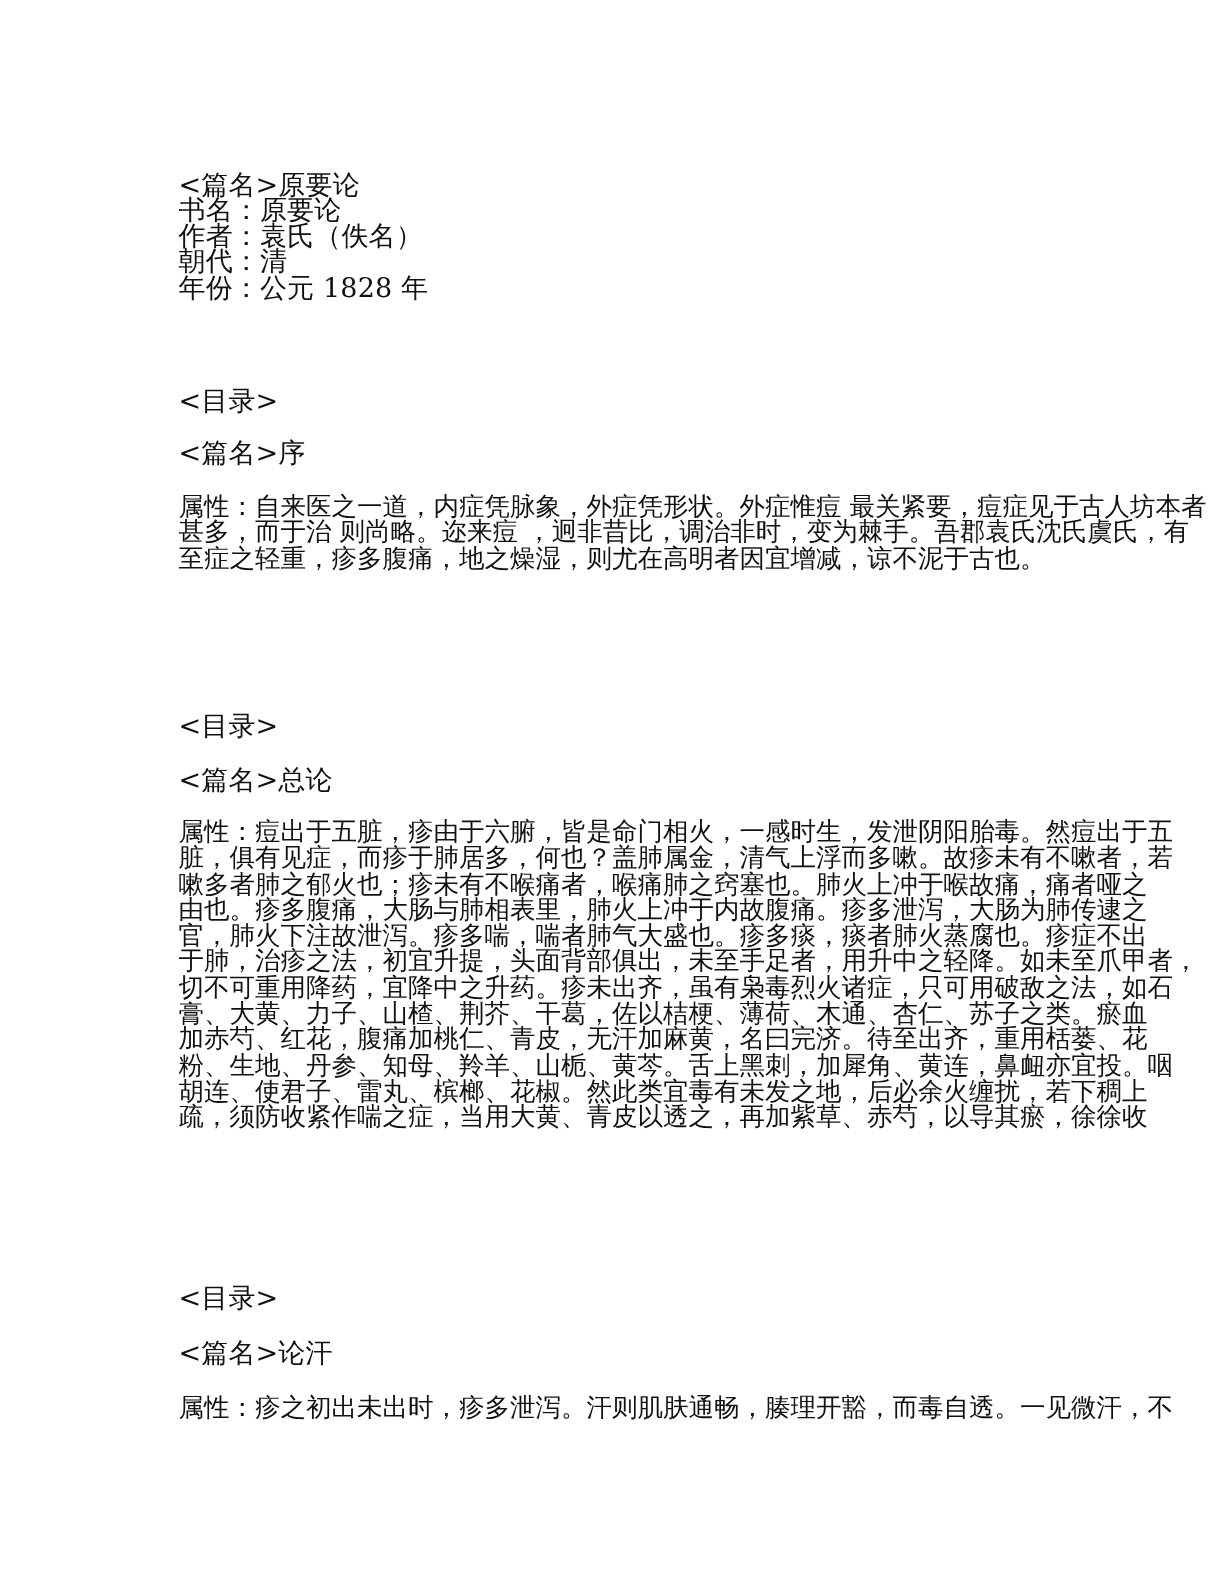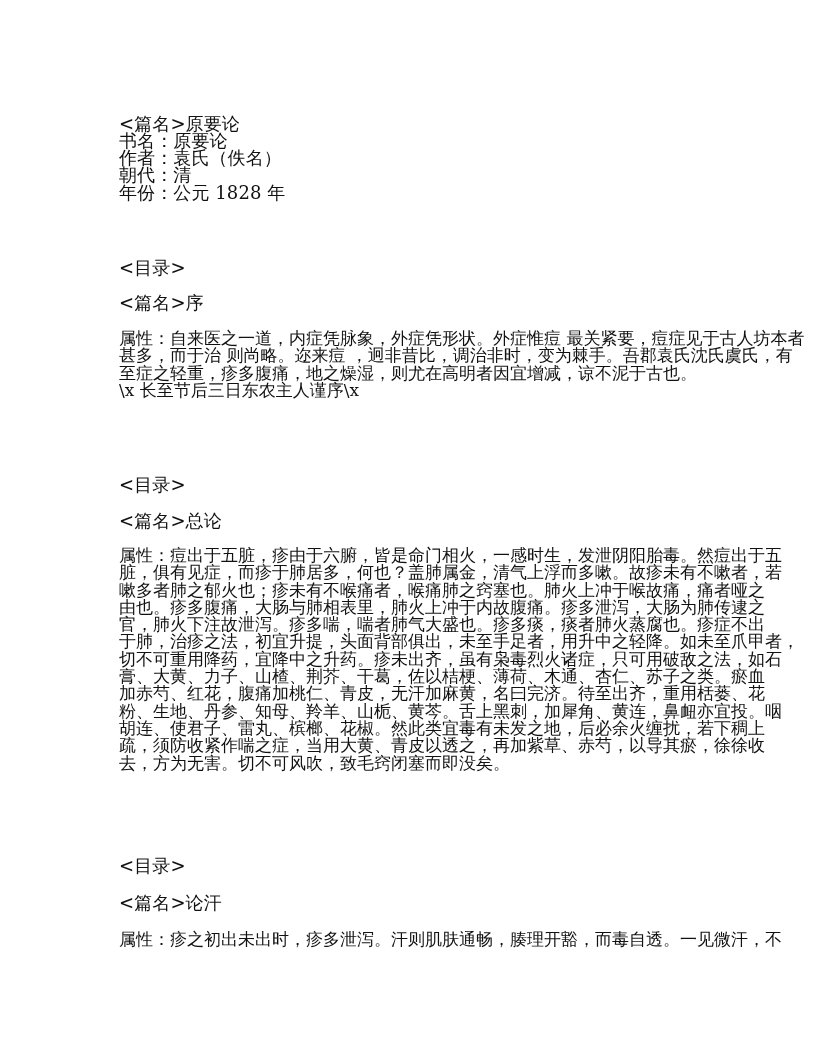--- a/index.html
+++ b/index.html
@@ -27,39 +27,37 @@
   <div class="line" style="top:149px">作者：袁氏（佚名）</div>
   <div class="line" style="top:166px">朝代：清</div>
   <div class="line" style="top:184px">年份：公元 1828 年</div>
 
   <div class="line" style="top:259px">&lt;目录&gt;</div>
   <div class="line" style="top:294px">&lt;篇名&gt;序</div>
   <div class="para" style="top:330px">
     <span class="pl">属性：自来医之一道，内症凭脉象，外症凭形状。外症惟痘 最关紧要，痘症见于古人坊本者</span>
     <span class="pl">甚多，而于治 则尚略。迩来痘 ，迥非昔比，调治非时，变为棘手。吾郡袁氏沈氏虞氏，有</span>
     <span class="pl">至症之轻重，疹多腹痛，地之燥湿，则尤在高明者因宜增减，谅不泥于古也。</span>
-    <span class="pl">\x 长至节后三日东农主人谨序\x</span>
   </div>
 
   <div class="line" style="top:476px">&lt;目录&gt;</div>
   <div class="line" style="top:512px">&lt;篇名&gt;总论</div>
   <div class="para" style="top:547px">
     <span class="pl">属性：痘出于五脏，疹由于六腑，皆是命门相火，一感时生，发泄阴阳胎毒。然痘出于五</span>
     <span class="pl">脏，俱有见症，而疹于肺居多，何也？盖肺属金，清气上浮而多嗽。故疹未有不嗽者，若</span>
     <span class="pl">嗽多者肺之郁火也；疹未有不喉痛者，喉痛肺之窍塞也。肺火上冲于喉故痛，痛者哑之</span>
     <span class="pl">由也。疹多腹痛，大肠与肺相表里，肺火上冲于内故腹痛。疹多泄泻，大肠为肺传逮之</span>
     <span class="pl">官，肺火下注故泄泻。疹多喘，喘者肺气大盛也。疹多痰，痰者肺火蒸腐也。疹症不出</span>
     <span class="pl">于肺，治疹之法，初宜升提，头面背部俱出，未至手足者，用升中之轻降。如未至爪甲者，</span>
     <span class="pl">切不可重用降药，宜降中之升药。疹未出齐，虽有枭毒烈火诸症，只可用破敌之法，如石</span>
     <span class="pl">膏、大黄、力子、山楂、荆芥、干葛，佐以桔梗、薄荷、木通、杏仁、苏子之类。瘀血</span>
     <span class="pl">加赤芍、红花，腹痛加桃仁、青皮，无汗加麻黄，名曰完济。待至出齐，重用栝蒌、花</span>
     <span class="pl">粉、生地、丹参、知母、羚羊、山栀、黄芩。舌上黑刺，加犀角、黄连，鼻衄亦宜投。咽</span>
     <span class="pl">胡连、使君子、雷丸、槟榔、花椒。然此类宜毒有未发之地，后必余火缠扰，若下稠上</span>
     <span class="pl">疏，须防收紧作喘之症，当用大黄、青皮以透之，再加紫草、赤芍，以导其瘀，徐徐收</span>
-    <span class="pl">去，方为无害。切不可风吹，致毛窍闭塞而即没矣。</span>
   </div>
 
   <div class="line" style="top:857px">&lt;目录&gt;</div>
   <div class="line" style="top:894px">&lt;篇名&gt;论汗</div>
   <div class="para" style="top:931px">
     <span class="pl">属性：疹之初出未出时，疹多泄泻。汗则肌肤通畅，腠理开豁，而毒自透。一见微汗，不</span>
   </div>
 
 </div>
 

